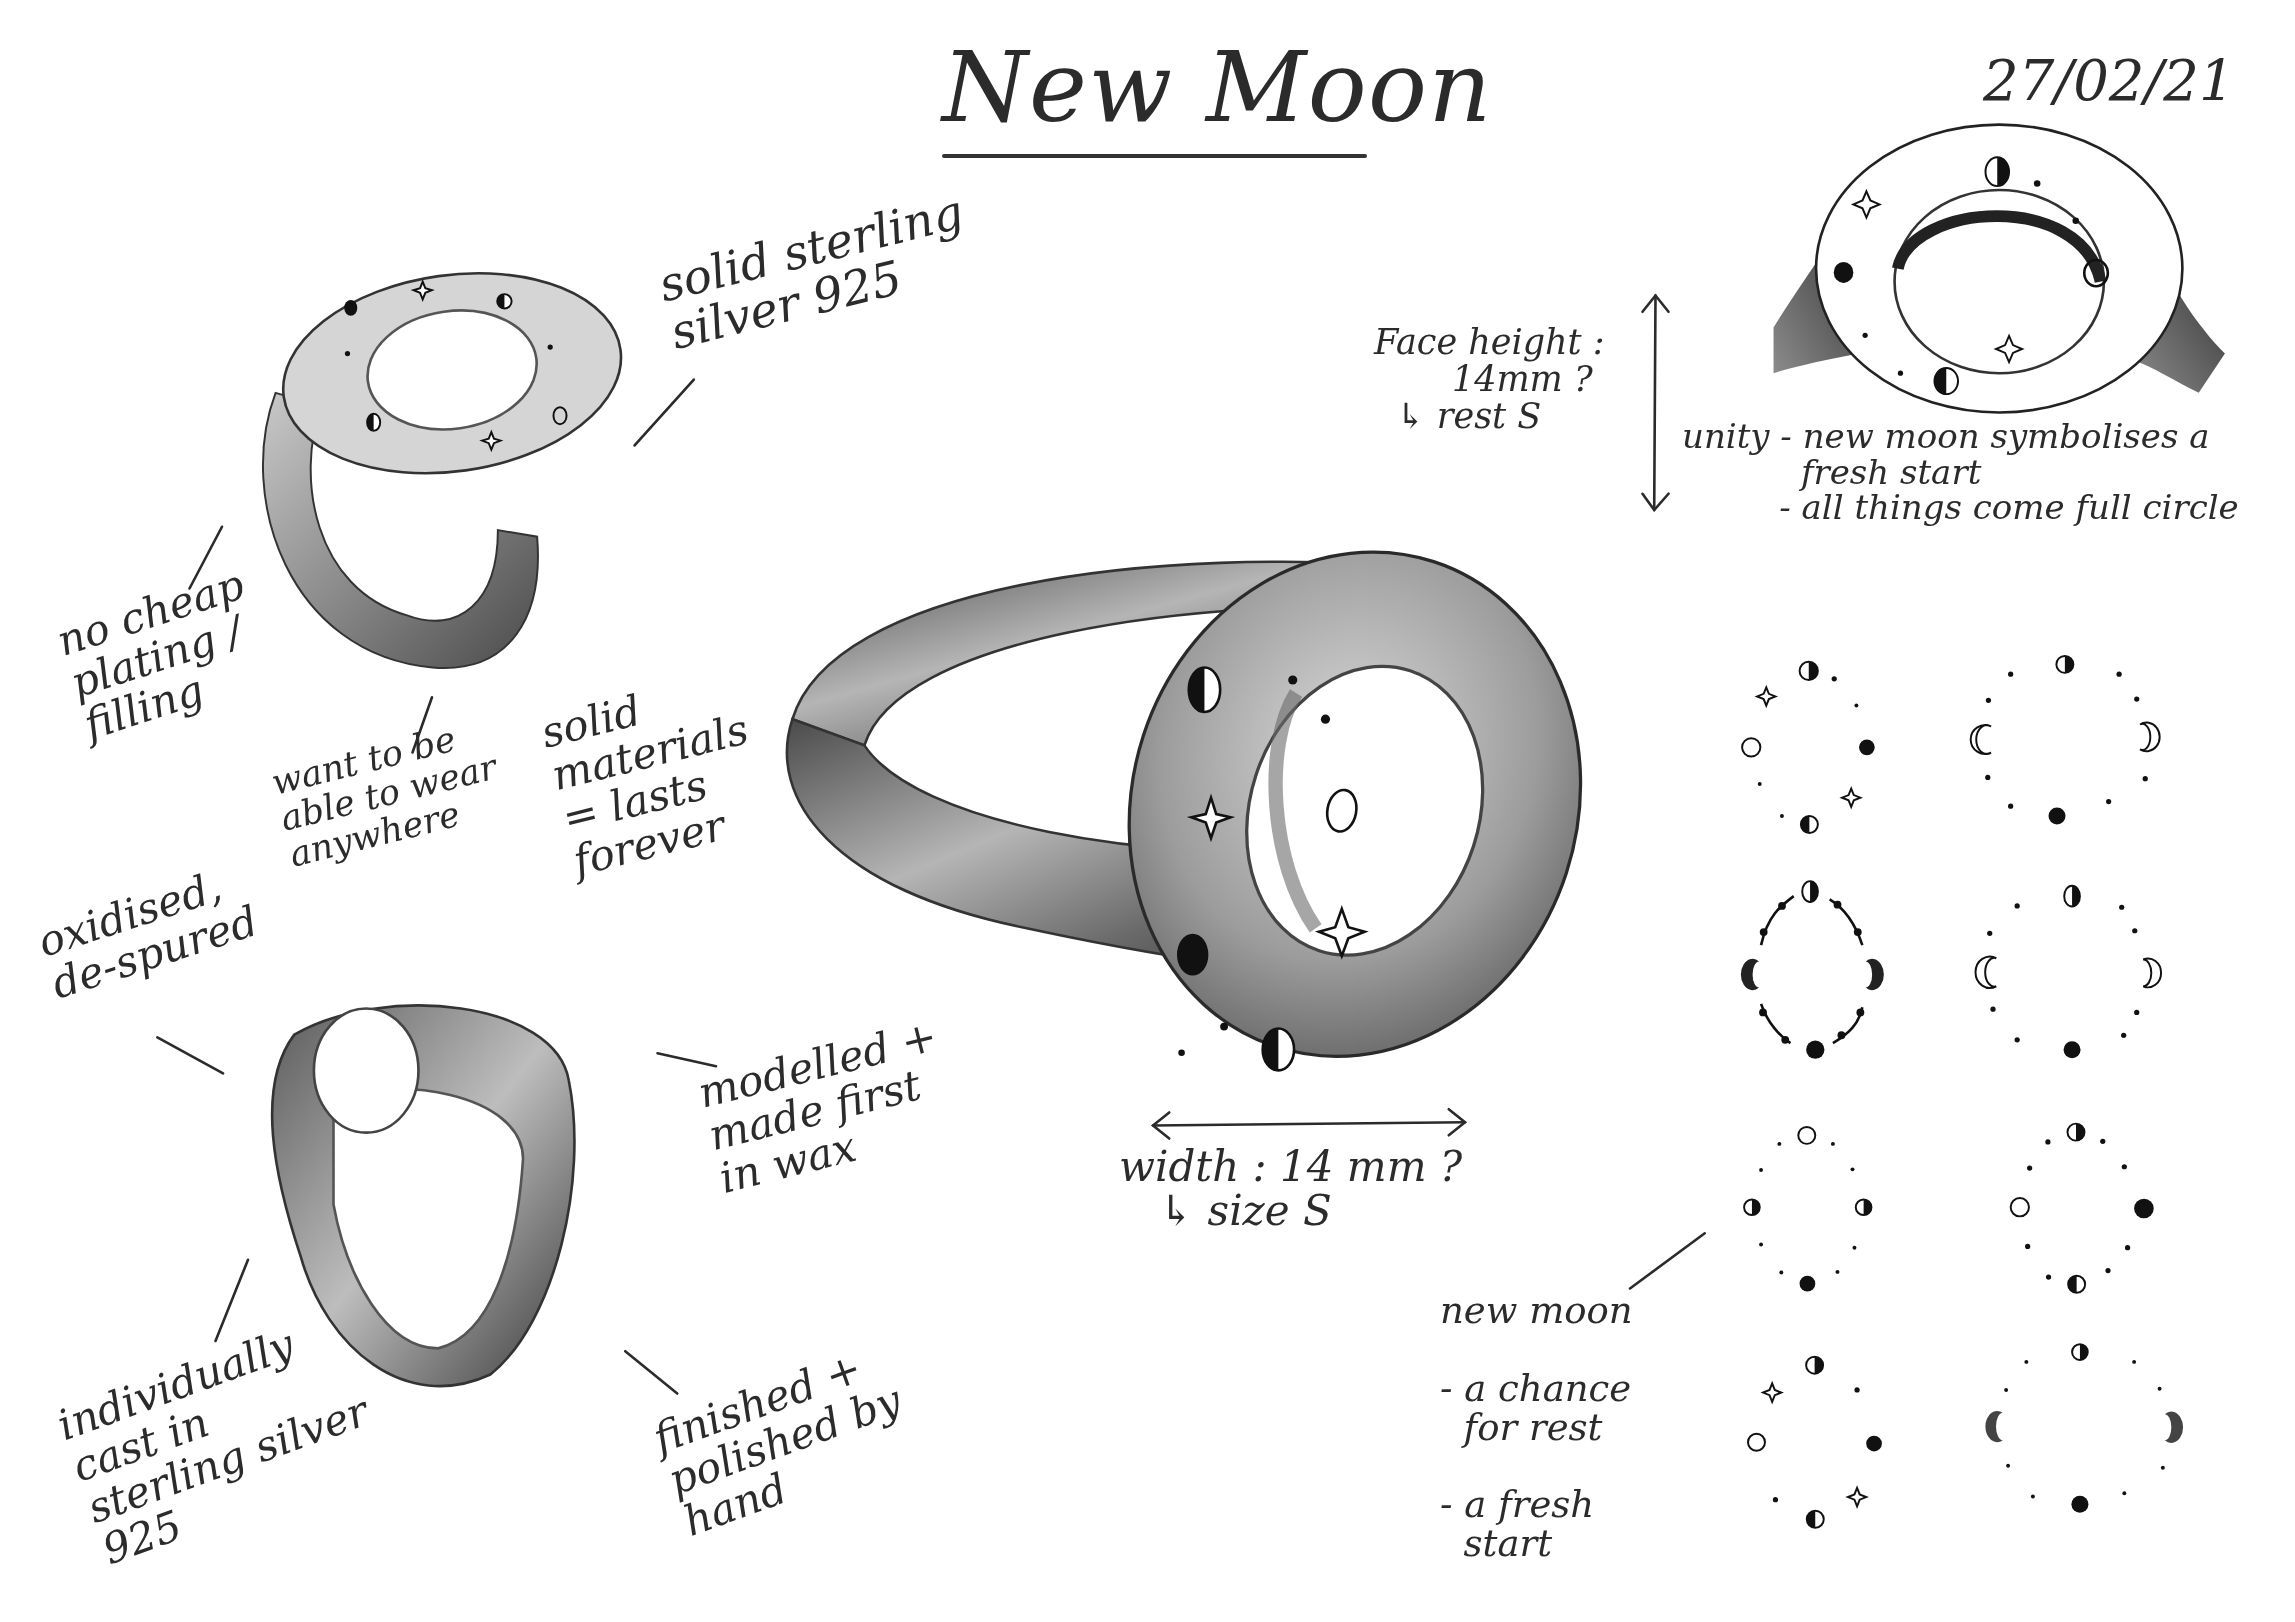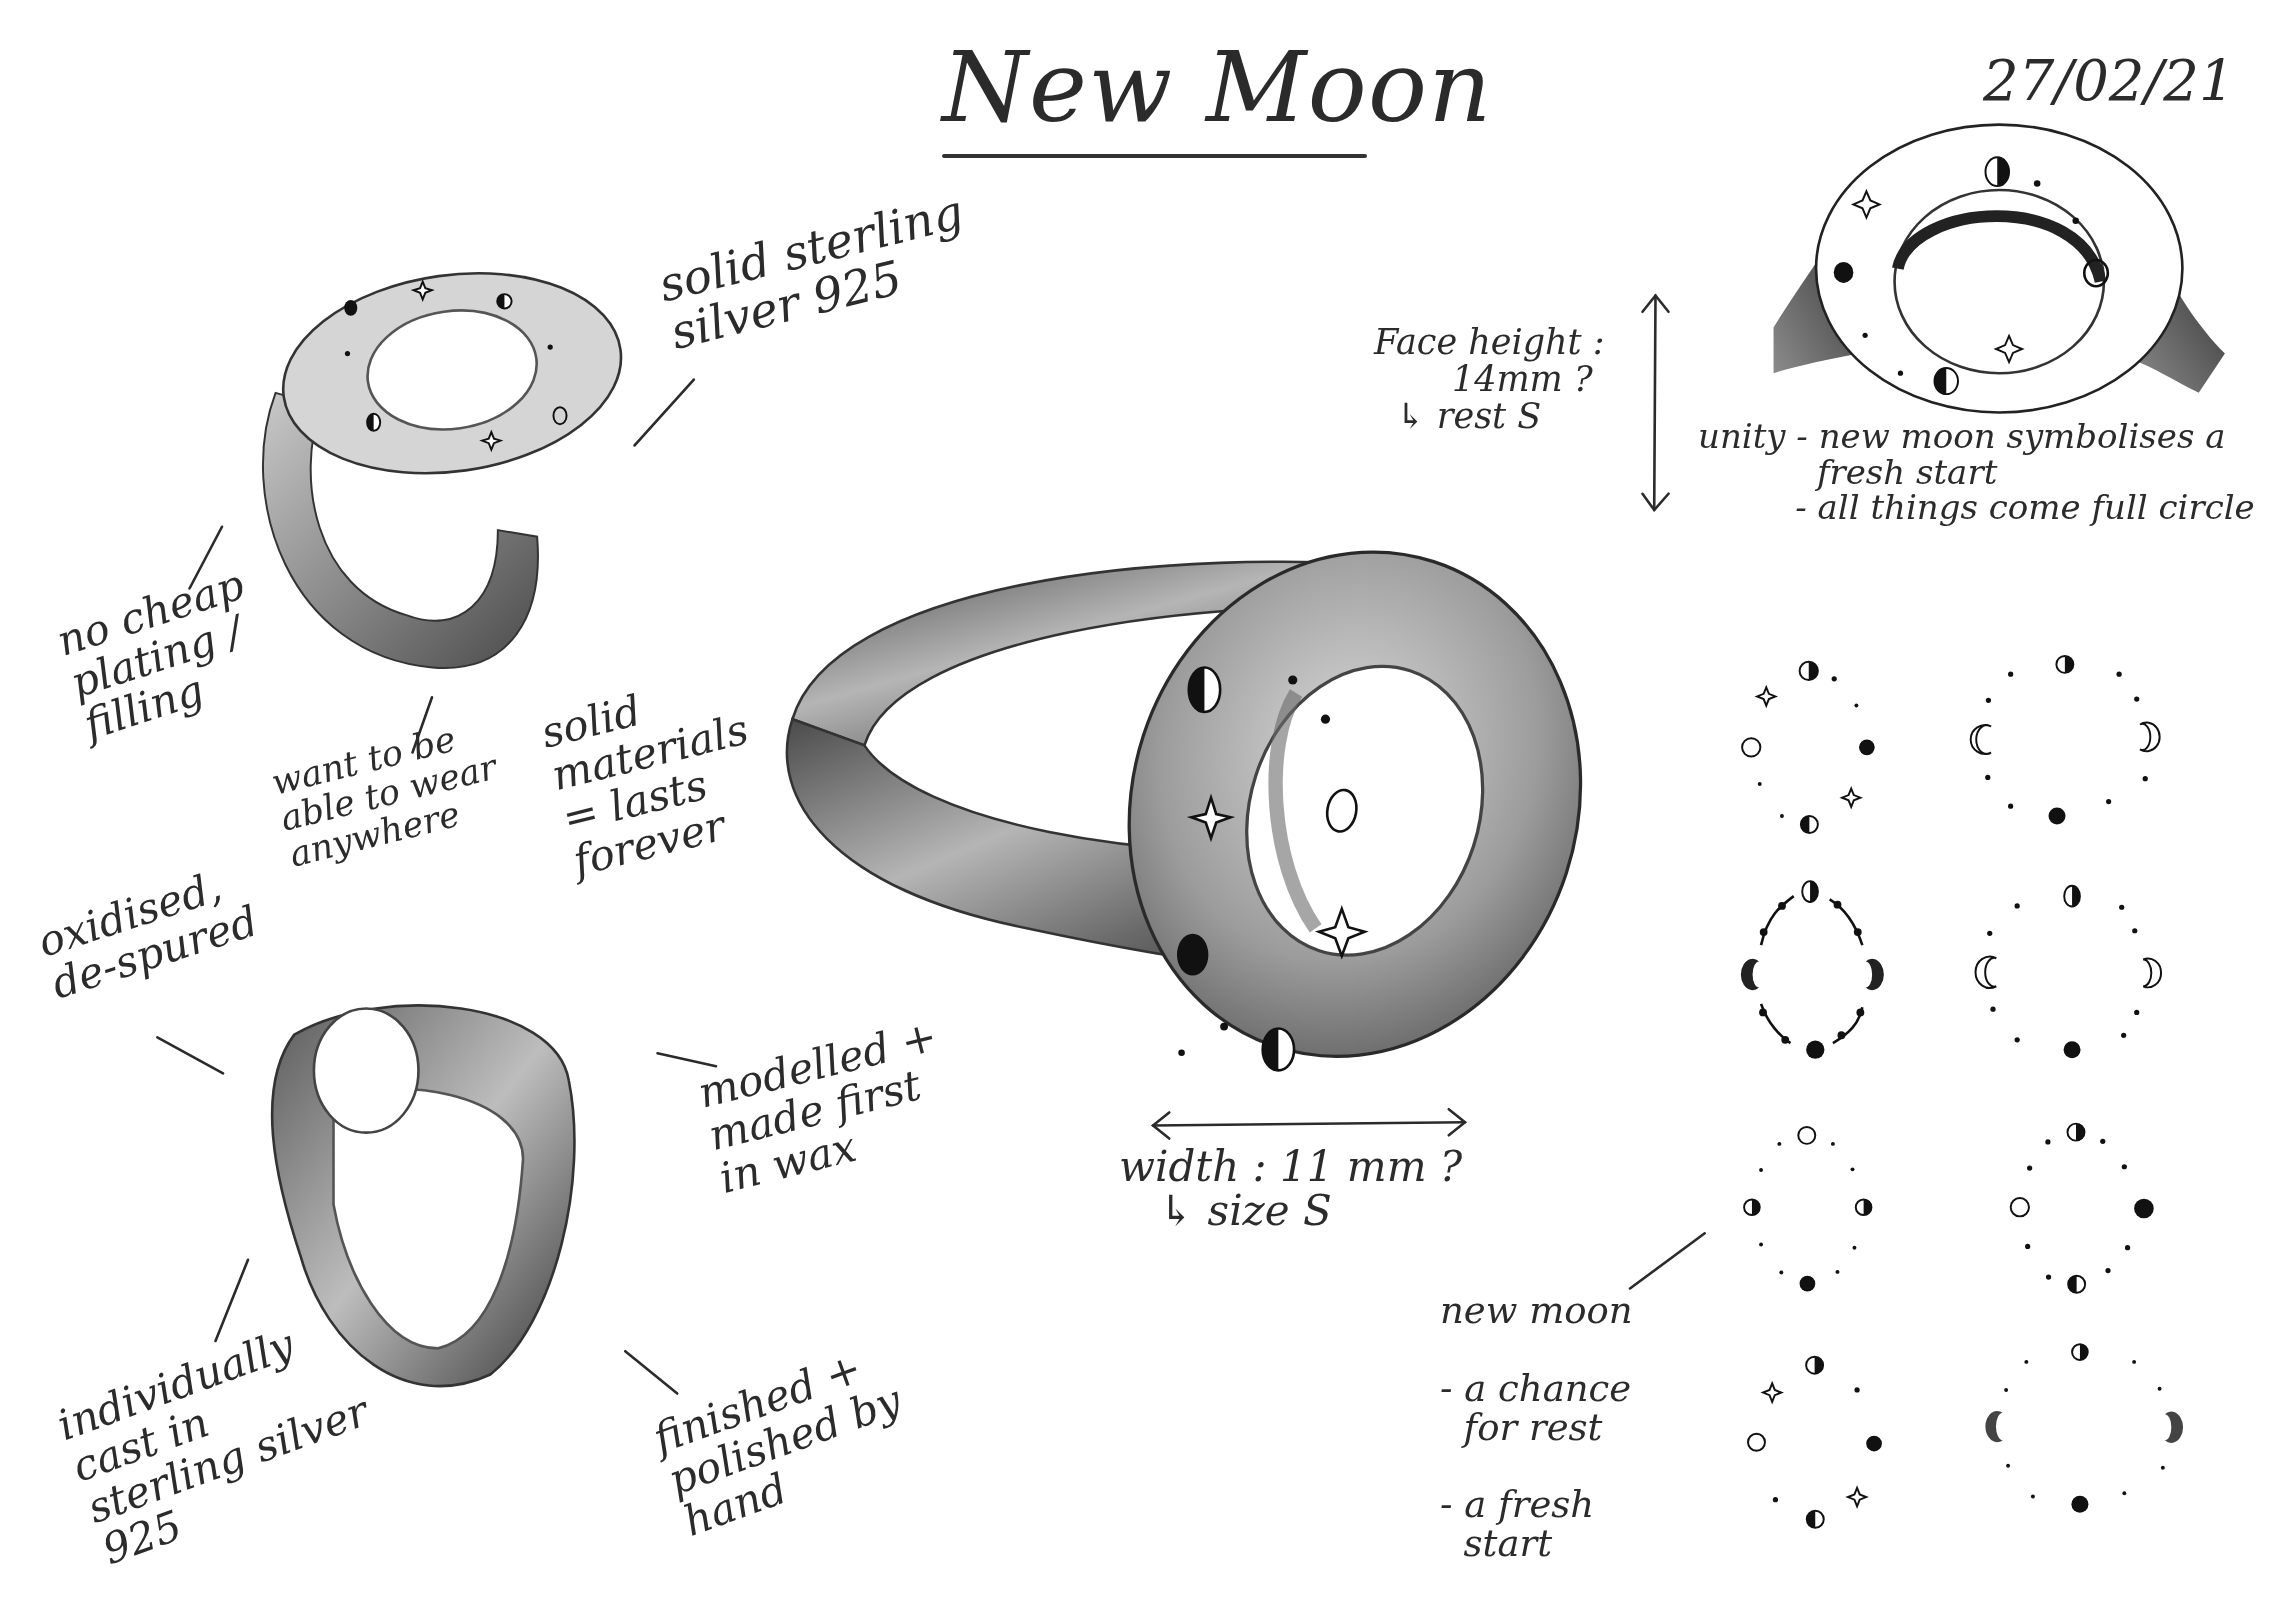--- a/index.html
+++ b/index.html
@@ -61,21 +61,21 @@
       <path d="M 803 773 A 24 32 0 0 0 803 837 Z" fill="#111"></path>
     </g>
   <circle cx="655" cy="810" r="5" fill="#111"></circle>
 </svg>
 
 <svg width="340" height="39" style="left:1139px; top:1106px;" viewBox="0 0 520 60">
   <path class="leader" d="M 20 30 L 500 25"></path>
   <path class="leader" d="M 45 10 L 20 30 L 45 50"></path>
   <path class="leader" d="M 475 5 L 500 25 L 475 45"></path>
 </svg>
-<div class="hw note" style="left:1119px; top:1145px;">width : 11 mm ?
+<div class="hw note" style="left:1119px; top:1145px;">width : 14 mm ?
    ↳ size S</div>
 
 <svg width="393" height="425" style="left:236px; top:249px;" viewBox="0 0 600 650">
   <defs>
     <linearGradient id="tlG" x1="0" y1="0" x2="1" y2="1">
         <stop offset="0" stop-color="#c9c9c9"></stop>
         <stop offset="0.5" stop-color="#8a8a8a"></stop>
         <stop offset="1" stop-color="#4a4a4a"></stop>
       </linearGradient>
   </defs>
@@ -188,21 +188,21 @@
   <ellipse cx="117" cy="236" rx="15" ry="16" fill="#111"></ellipse>
   <ellipse cx="503" cy="237" rx="18" ry="20" fill="none" stroke="#111" stroke-width="4"></ellipse>
   <circle cx="150" cy="332" r="4" fill="#111"></circle>
   <path d="M 370 333 l 6 14 l 14 6 l -14 6 l -6 14 l -6 -14 l -14 -6 l 14 -6 Z" fill="#fff" stroke="#111" stroke-width="3"></path>
   <circle cx="204" cy="390" r="4" fill="#111"></circle>
   <g>
       <ellipse cx="274" cy="402" rx="18" ry="20" fill="#fff" stroke="#111" stroke-width="3"></ellipse>
       <path d="M 274 382 A 18 20 0 0 0 274 422 Z" fill="#111"></path>
     </g>
 </svg>
-<div class="hw note-sm note" style="left:1682px; top:419px; font-size:34px;margin-left:16px;">unity - new moon symbolises a
+<div class="hw note-sm note" style="left:1682px; top:419px; font-size:34px;">unity - new moon symbolises a
            fresh start
          - all things come full circle</div>
 
 <svg width="249" height="196" style="left:1728px; top:635px;" viewBox="0 0 380 300">
   <g>
       <circle cx="123" cy="55" r="14" fill="#fff" stroke="#111" stroke-width="3"></circle>
       <path d="M 123 41 A 14 14 0 0 1 123 69 Z" fill="#111"></path>
     </g>
   <circle cx="162" cy="67" r="4" fill="#111"></circle>
   <path d="M 58 80 l 4 10 l 10 4 l -10 4 l -4 10 l -4 -10 l -10 -4 l 10 -4 Z" fill="#fff" stroke="#111" stroke-width="3"></path>

